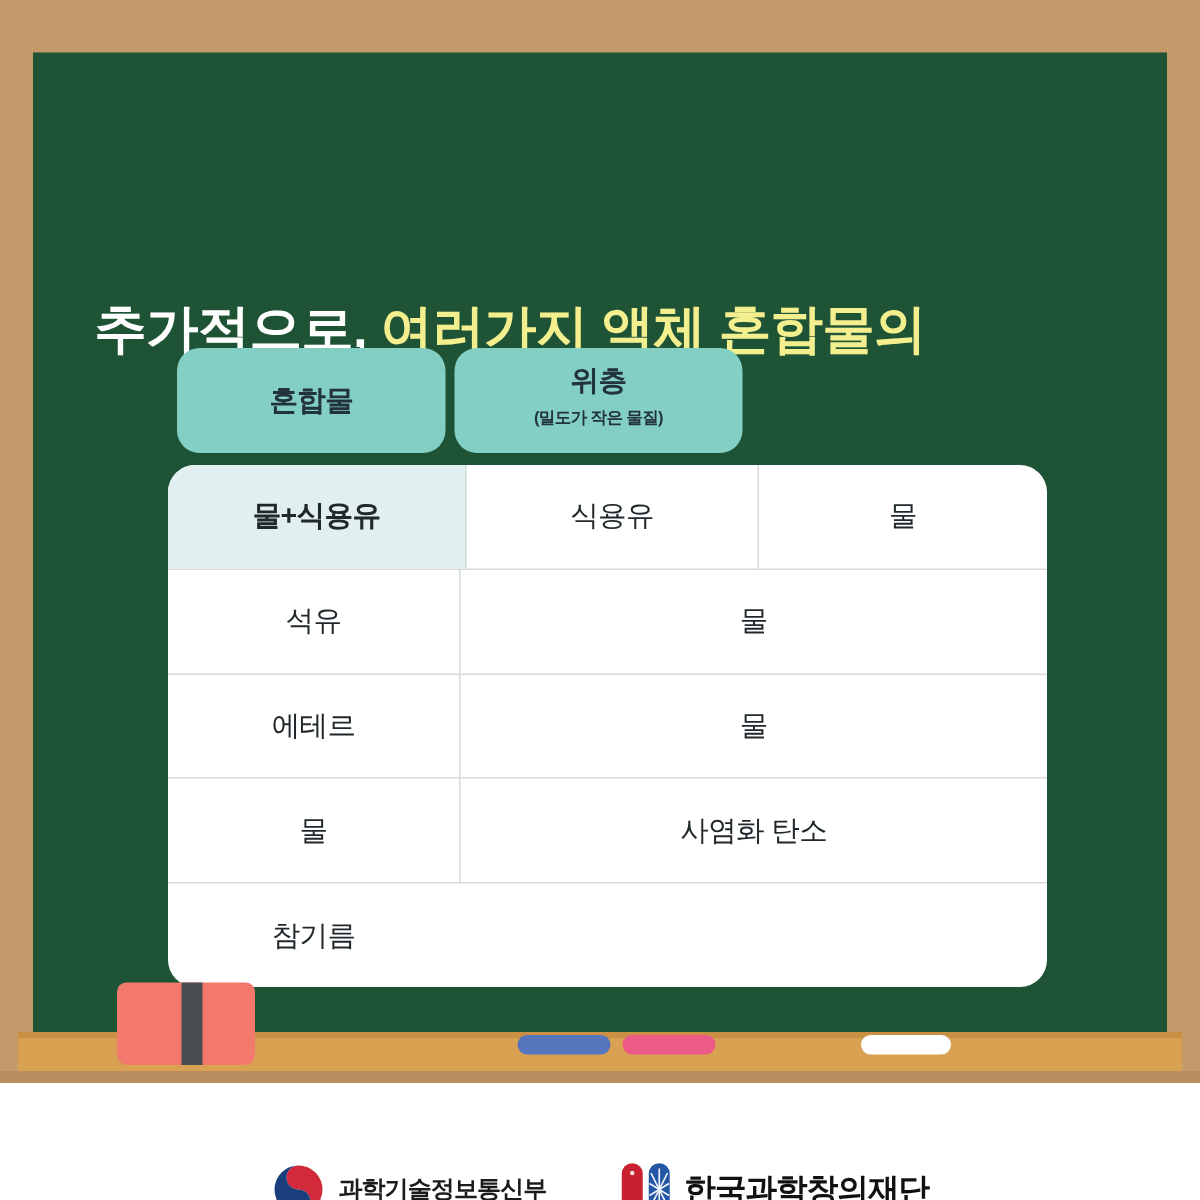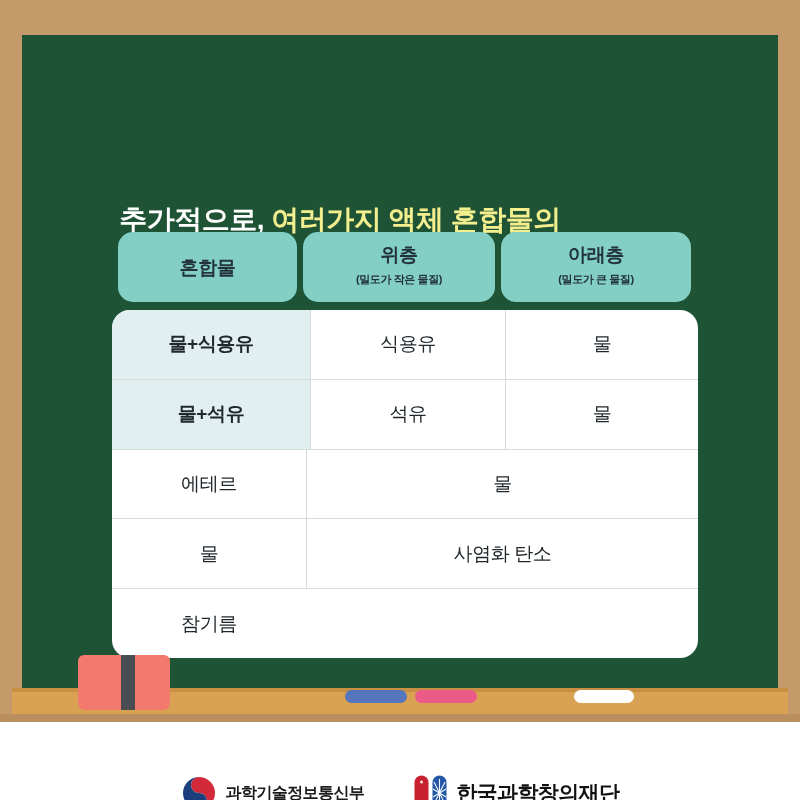--- a/index.html
+++ b/index.html
@@ -64,21 +64,21 @@
     background: #c98f43;
   }
 
   
   .title {
     position: absolute;
     left: 0;
     top: 82px;
     width: 680px;
     text-align: center;
-    font-size: 28px;
+    font-size: 35px;
     font-weight: bold;
     line-height: 55px;
     letter-spacing: -0.5px;
     white-space: pre-wrap;
   }
   .title .tx-white { color: #ffffff; }
   .title .tx-yellow { color: #f4ef8e; }
 
   
   .thead {
@@ -237,36 +237,29 @@
   <div class="thead">
     <div class="th-pill c1">
       <span>혼합물</span>
     </div>
     <div class="th-pill c2">
       <div>
         <span>위층</span>
         <span class="th-sub">(밀도가 작은 물질)</span>
       </div>
     </div>
-    <div class="th-pill c3">
-      <div>
-        <span>아래층</span>
-        <span class="th-sub">(밀도가 큰 물질)</span>
-      </div>
-    </div>
   </div>
 
   <div class="tbody">
     <div class="trow">
       <div class="tcell c1">물+식용유</div>
       <div class="tcell c2">식용유</div>
       <div class="tcell c3">물</div>
     </div>
     <div class="trow">
-      <div class="tcell c1">물+석유</div>
       <div class="tcell c2">석유</div>
       <div class="tcell c3">물</div>
     </div>
     <div class="trow">
       <div class="tcell c2">에테르</div>
       <div class="tcell c3">물</div>
     </div>
     <div class="trow">
       <div class="tcell c2">물</div>
       <div class="tcell c3">사염화 탄소</div>

